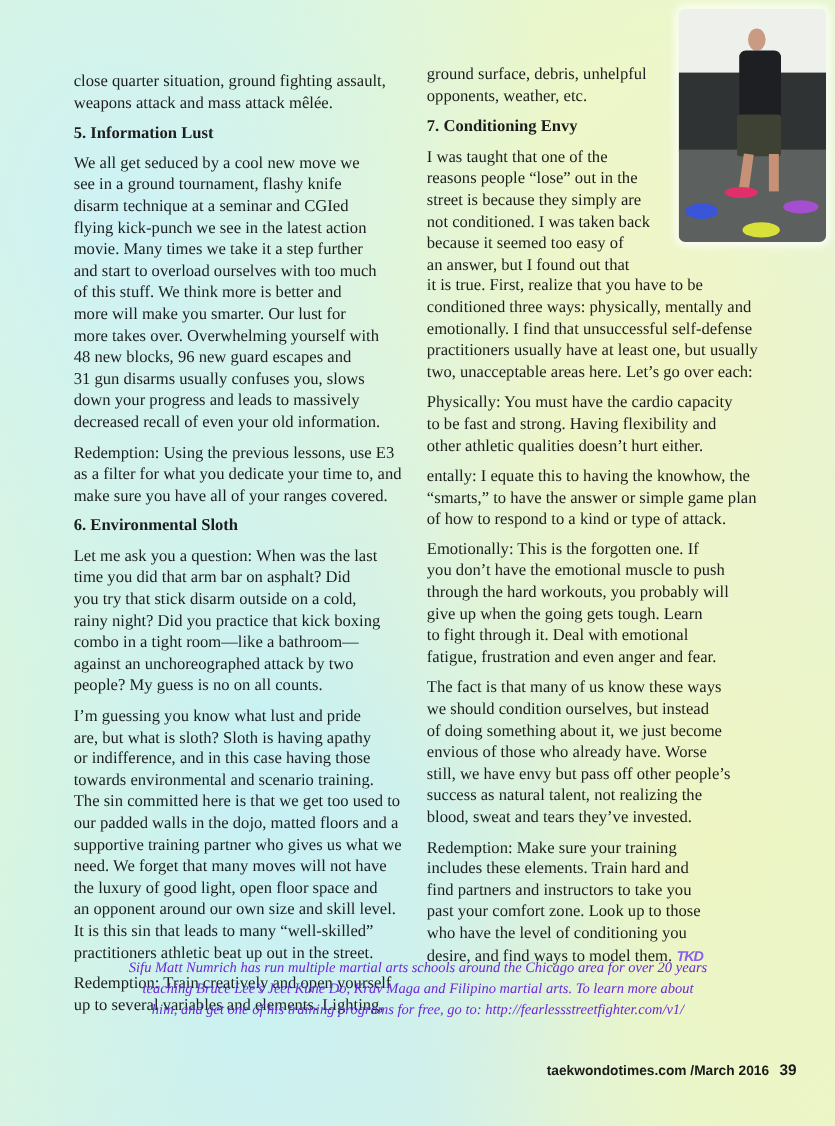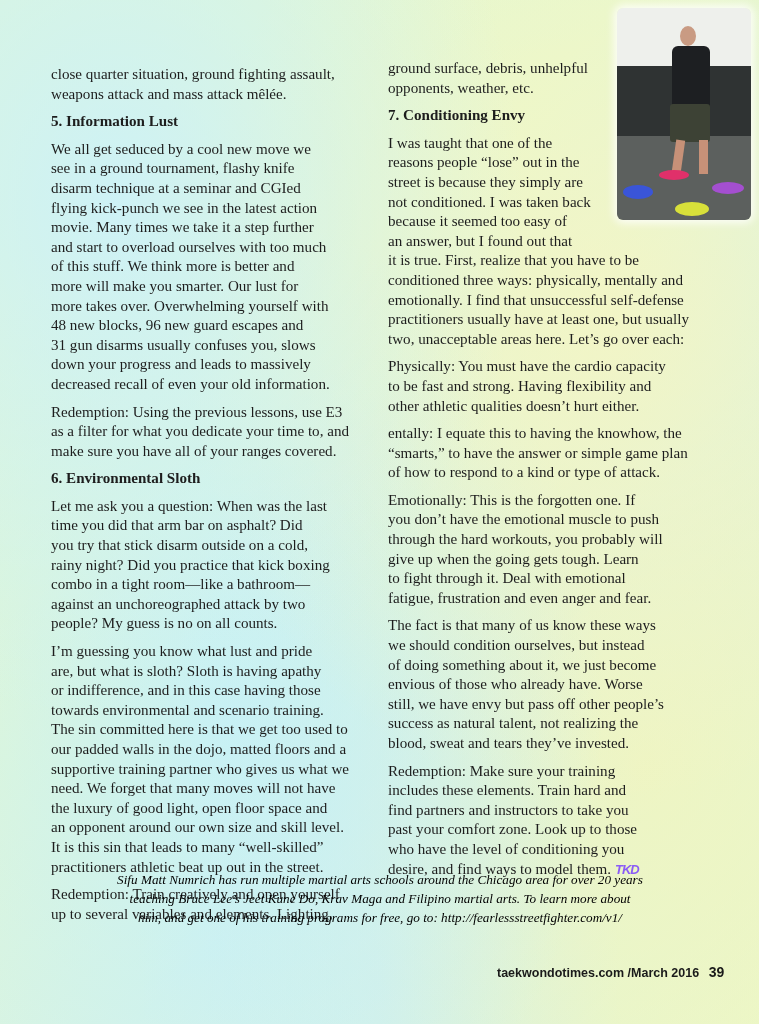--- a/index.html
+++ b/index.html
@@ -13,21 +13,21 @@
       radial-gradient(ellipse at 50% 95%, rgba(200,238,250,0.8) 0%, rgba(200,238,250,0) 45%),
       linear-gradient(135deg, #dff7d6 0%, #e6f8cf 35%, #d6f3e6 65%, #e8f7cc 100%);
     font-family: "Liberation Serif", "DejaVu Serif", serif;
     color: #1d1d1d;
   }
   .col {
     position: absolute;
     font-size: 15.1px;
     line-height: 19.6px;
   }
-  .col-left { left: 51px; top: 65px; width: 300px; }
+  .col-left { left: 67px; top: 65px; width: 300px; }
   .col-right { left: 388px; top: 59px; width: 330px; }
   .line { display: block; white-space: nowrap; }
   .para { margin: 0 0 8px 0; }
   .heading { font-weight: bold; margin: 0 0 8px 0; display: block; }
   .tkd-logo {
     color: #8b5cf6; font-family: "Liberation Sans", sans-serif; font-weight: bold;
     font-style: italic; font-size: 13px; letter-spacing: -1px; margin-left: 4px;
   }
   .photo {
     position: absolute; left: 617px; top: 8px; width: 134px; height: 212px;
@@ -43,21 +43,21 @@
   .photo .leg-l { position: absolute; left: 57px; top: 132px; width: 9px; height: 32px; background: #c79178; transform: rotate(8deg); }
   .photo .leg-r { position: absolute; left: 82px; top: 132px; width: 9px; height: 34px; background: #c79178; }
   .photo .disc { position: absolute; border-radius: 50%; }
   .photo .disc-red { left: 42px; top: 162px; width: 30px; height: 10px; background: #e0306a; }
   .photo .disc-purple { left: 95px; top: 174px; width: 32px; height: 12px; background: #a44fd0; }
   .photo .disc-blue { left: 6px; top: 177px; width: 30px; height: 14px; background: #3a55d8; }
   .photo .disc-yellow { left: 58px; top: 194px; width: 34px; height: 14px; background: #d8e03a; }
   .bio {
     position: absolute; left: 80px; top: 870px; width: 600px;
     text-align: center; font-style: italic; font-size: 13.2px; line-height: 19px;
-    color: #000000;
+    color: #6d28d9;
   }
   .bio .line { white-space: nowrap; }
   .footer {
     position: absolute; left: 497px; top: 964px;
     font-family: "Liberation Sans", sans-serif; font-weight: bold;
     font-size: 12.5px; color: #1a1a1a; white-space: nowrap; text-align: center;
   }
   .footer .page-num { font-size: 14px; margin-left: 6px; }
 </style>
 </head>

